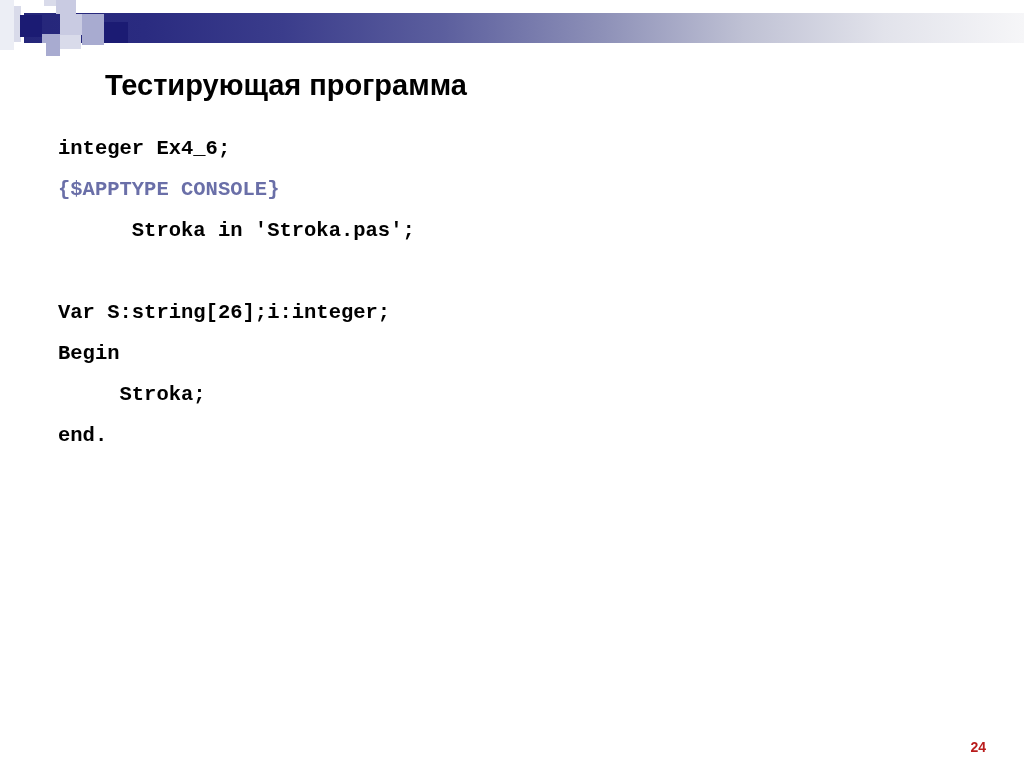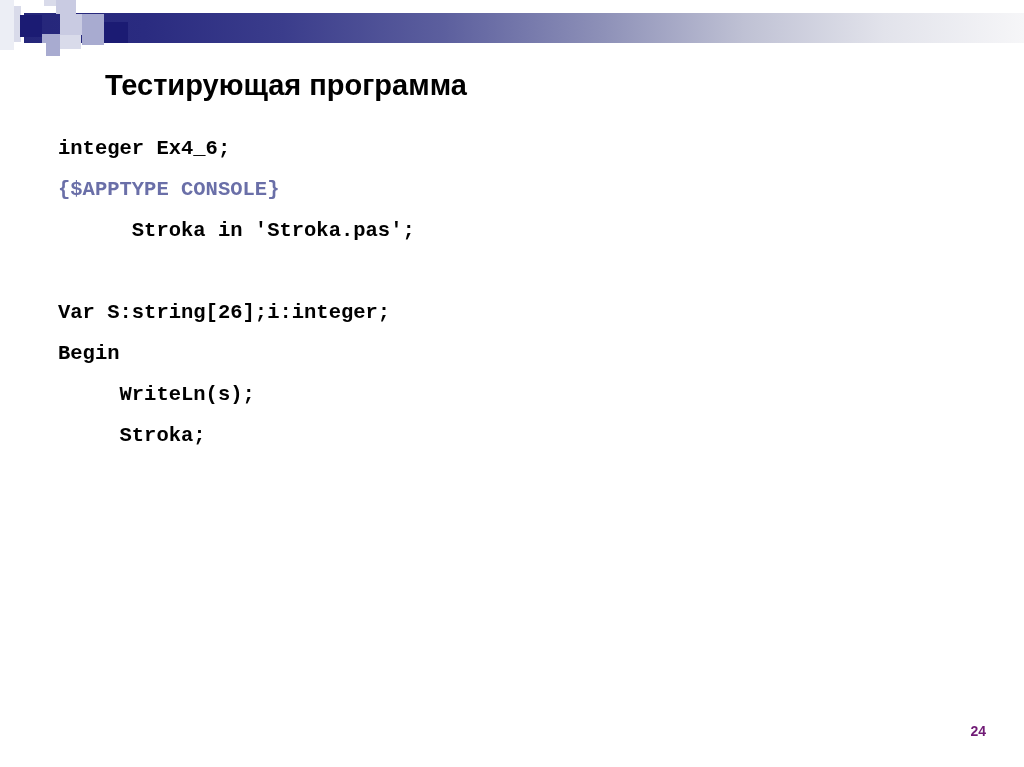--- a/index.html
+++ b/index.html
@@ -98,24 +98,24 @@
     color: #6a6fa8;
   }
   .code-line.blank {
     color: transparent;
   }
 
   
   #page-number {
     position: absolute;
     right: 38px;
-    bottom: 28px;
+    bottom: 12px;
     font-size: 14px;
     font-weight: bold;
-    color: #701a75;
+    color: #b91c1c;
   }
 </style>
 </head>
 <body>
 
 <div id="header-decoration">
   <div class="deco-sq sq-d" id="sq-pale-9"></div>
   <div class="gradient-bar"></div>
   <div class="deco-sq sq-c" id="sq-pale-1"></div>
   <div class="deco-sq sq-navy" id="sq-navy-1"></div>
@@ -132,17 +132,17 @@
 
 <h1 id="slide-title">Тестирующая программа</h1>
 
 <div id="code-block">
     <div class="code-line">integer Ex4_6;</div>
     <div class="code-line comment">{$APPTYPE CONSOLE}</div>
     <div class="code-line">      Stroka in 'Stroka.pas';</div>
     <div class="code-line blank"> </div>
     <div class="code-line">Var S:string[26];i:integer;</div>
     <div class="code-line">Begin</div>
-    <div class="code-line">     WriteLn(s);</div>
     <div class="code-line">     Stroka;</div>
+    <div class="code-line">end.</div>
   </div>
 
 <div id="page-number">24</div>
 
 </body></html>

